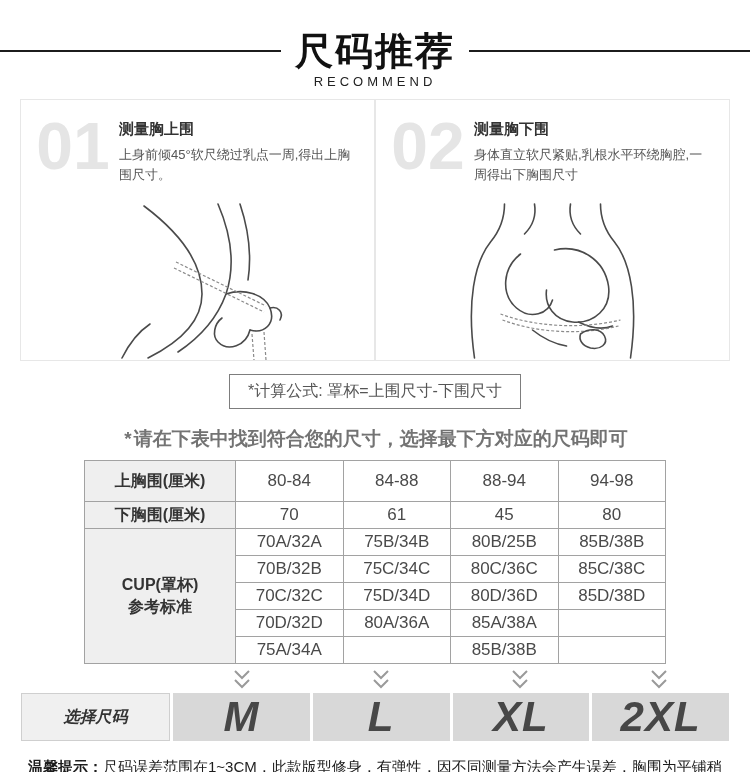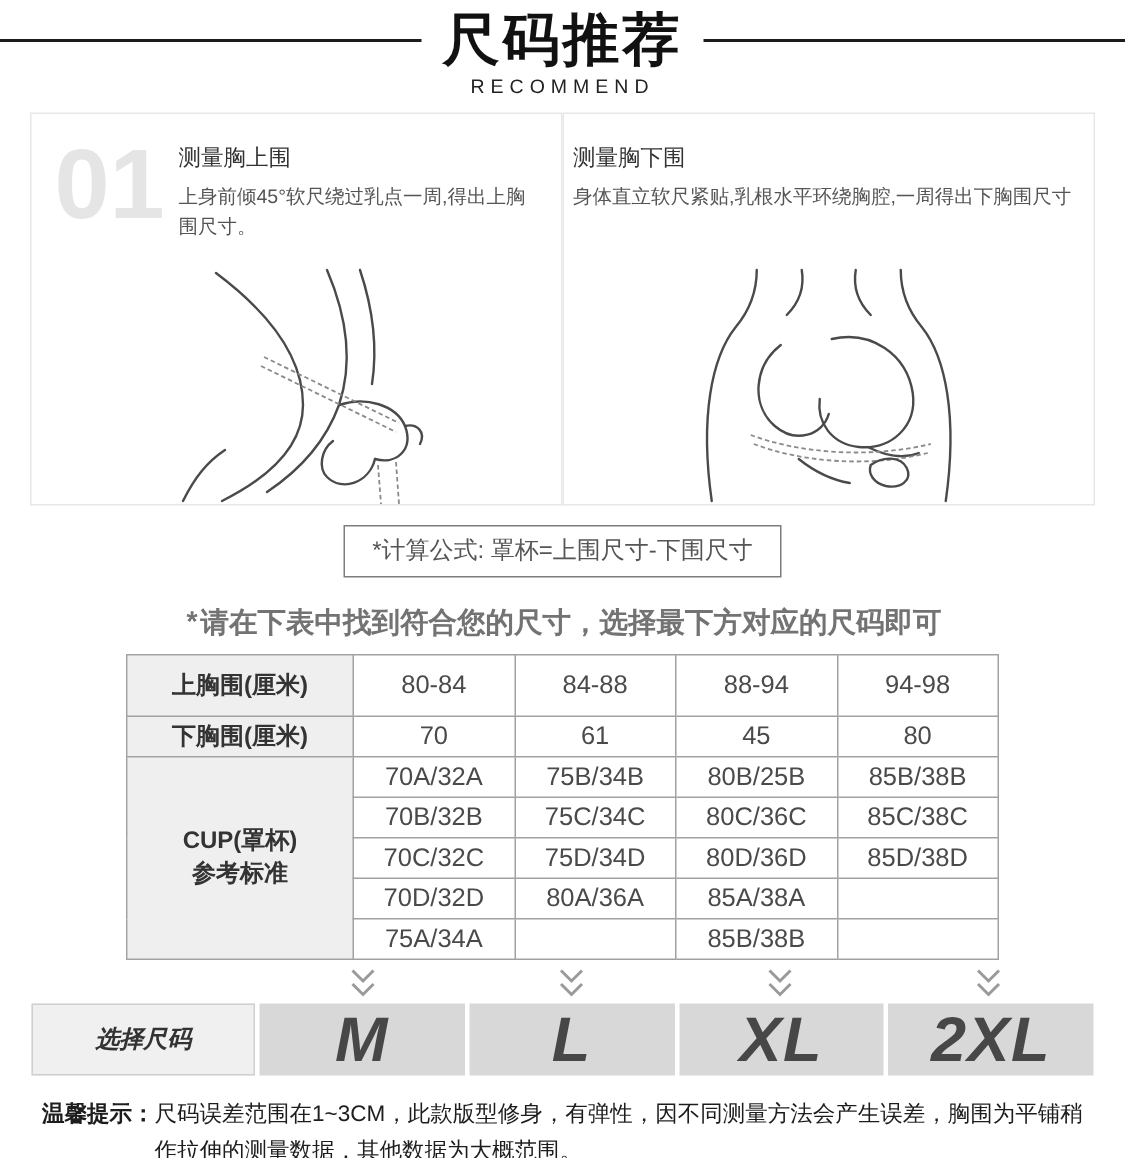--- a/index.html
+++ b/index.html
@@ -2,32 +2,32 @@
 <html><head>
 <meta charset="utf-8">
 <style>
   * { margin:0; padding:0; box-sizing:border-box; }
   html,body { background:#ffffff; }
   body {
     width:750px; height:772px; overflow:hidden; position:relative;
     font-family:"Liberation Sans","DejaVu Sans",sans-serif; color:#333;
   }
   
-  .title-row { display:flex; align-items:center; padding-top:8px;text-align:right; }
+  .title-row { display:flex; align-items:center; padding-top:32px;text-align:right; }
   .title-line { flex:1; height:2px; background:#1c1c1c; }
   .page-title { font-size:38px; font-weight:bold; color:#111; margin:0 14px; letter-spacing:2px; line-height:1; }
   .subtitle { text-align:center; font-size:13px; letter-spacing:4px; color:#222; margin-top:4px; }
 
   
   .cards { display:flex; padding:10px 20px 0 20px; }
   .card { flex:1; border:1px solid #e7e7e7; height:262px; position:relative; overflow:hidden; background:#fff; }
   .card-head { display:flex; padding:12px 8px 0 6px; }
   .card-number { width:92px; flex-shrink:0; font-size:66px; font-weight:bold; color:#e5e5e5; line-height:1.05; text-align:center; }
   .card-text { padding-top:8px; padding-right:6px; }
-  .card-title { font-size:15px; font-weight:normal; color:#333; margin-bottom:6px; }
+  .card-title { font-size:15px; font-weight:bold; color:#333; margin-bottom:6px; }
   .card-desc { font-size:13px; color:#555; line-height:1.55; }
   .card-illustration { position:absolute; left:0; right:0; bottom:0; height:158px; }
   .card-illustration svg { width:100%; height:100%; }
 
   
   .formula-wrap { text-align:center; margin-top:13px; }
   .formula-box { display:inline-block; border:1px solid #7d7d7d; padding:6px 18px; font-size:16px; color:#555; }
 
   
   .red-instruction { text-align:center; font-size:19px; font-weight:bold; margin-top:17px; }
@@ -94,20 +94,21 @@
         <path class="illus-tape" d="M150 60 L240 104"></path>
         <path class="illus-tape" d="M148 66 L238 110"></path>
         <path class="illus-tape" d="M226 132 L228 158"></path>
         <path class="illus-tape" d="M238 130 L240 158"></path>
       </svg>
     </div>
   </div>
 
   <div class="card">
     <div class="card-head">
+      <div class="card-number">02</div>
       <div class="card-text">
         <div class="card-title">测量胸下围</div>
         <div class="card-desc">身体直立软尺紧贴,乳根水平环绕胸腔,一周得出下胸围尺寸</div>
       </div>
     </div>
     <div class="card-illustration">
       <svg viewBox="0 0 340 158">
         <path class="illus-stroke" d="M122 2 C122 16 118 28 108 40 C92 60 84 100 92 156"></path>
         <path class="illus-stroke" d="M218 2 C218 16 222 28 232 40 C248 60 256 100 248 156"></path>
         <path class="illus-stroke" d="M152 2 C154 14 150 24 142 32"></path>

